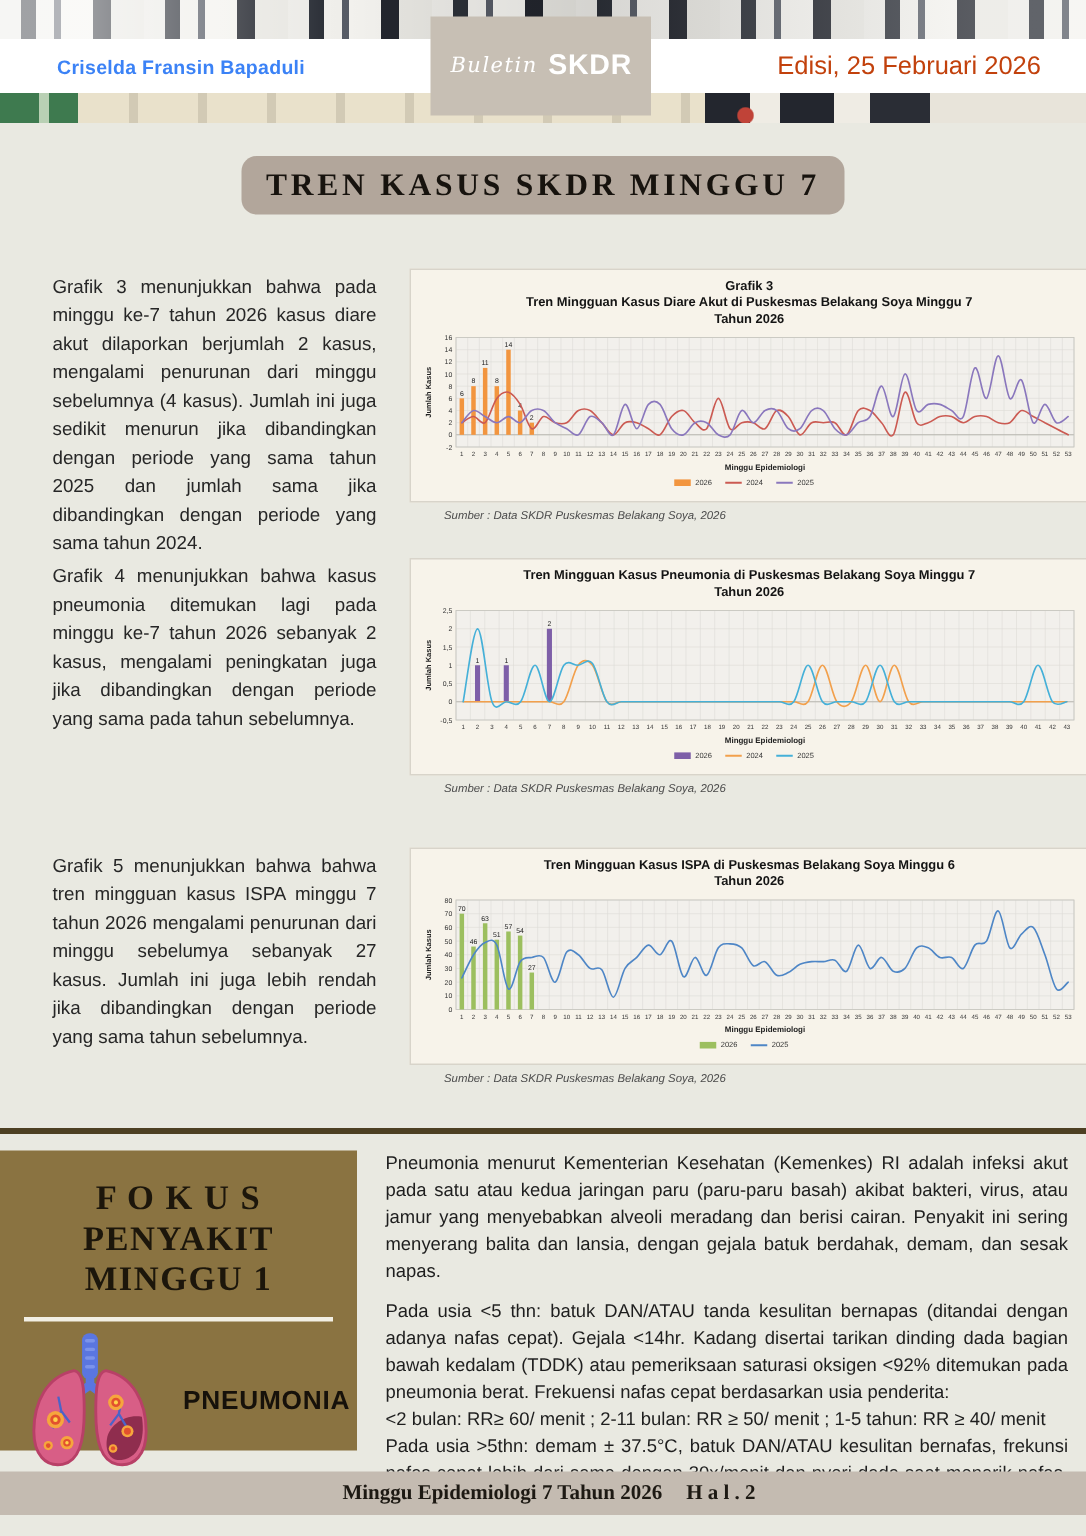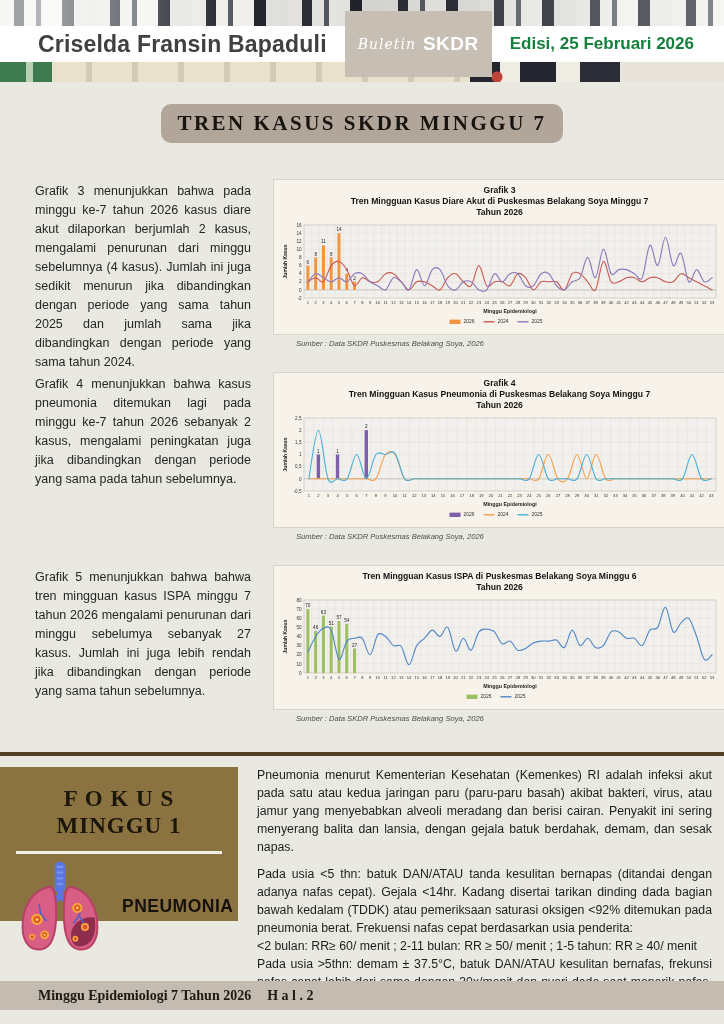--- a/index.html
+++ b/index.html
@@ -6,25 +6,25 @@
   body{background:#d9d9d2;font-family:"Liberation Sans",sans-serif;}
   .page{position:relative;width:724px;height:1024px;background:#e9e9e1;overflow:hidden;margin:0 auto;}
 
   
   .header{position:absolute;top:0;left:0;width:724px;height:82px;}
   .photo-top{height:26px;
     background:
       linear-gradient(90deg,rgba(255,255,255,.55) 0 8%,rgba(255,255,255,0) 30%,rgba(0,0,0,.10) 55%,rgba(255,255,255,.25) 90%),
       repeating-linear-gradient(90deg,#ecebe7 0 14px,#2c3038 14px 24px,#f0efeb 24px 36px,#575c66 36px 41px,#f4f3ef 41px 62px,#23262e 62px 74px,#e8e7e2 74px 96px);}
   .band{height:36px;background:#ffffff;display:flex;align-items:center;justify-content:space-between;padding:0 30px 0 38px;box-sizing:border-box;}
-  .masthead-name{font-weight:700;font-size:23px;color:#404040;letter-spacing:.2px;}
+  .masthead-name{font-weight:700;font-size:13px;color:#3b82f6;letter-spacing:.2px;}
   .badge{background:#c7bfb4;color:#fff;height:30px;display:flex;align-items:center;gap:7px;padding:18px 13px;}
   .badge .script{font-family:"DejaVu Serif",serif;font-style:italic;font-size:14px;letter-spacing:1px;}
   .badge .bold{font-weight:800;font-size:19px;letter-spacing:.5px;}
-  .edition{font-weight:700;font-size:17px;color:#15803d;}
+  .edition{font-weight:400;font-size:17px;color:#c2410c;}
   .photo-bottom{height:20px;
     background:
       radial-gradient(circle at 497px 15px,#c04338 0 5px,rgba(0,0,0,0) 6px),
       linear-gradient(90deg,#3e7a4f 0 26px,#b9d0b4 26px 33px,#3e7a4f 33px 52px,rgba(0,0,0,0) 52px 470px,#23262e 470px 500px,#efece4 500px 520px,#23262e 520px 556px,#efece4 556px 580px,#2a2d35 580px 620px,#e8e4da 620px 724px),
       repeating-linear-gradient(90deg,#e9e1cb 0 40px,#d2cab5 40px 46px);}
 
   
   .title-wrap{position:absolute;top:104px;left:0;width:724px;text-align:center;}
   .title-box{display:inline-block;background:#b2a69b;border-radius:10px;padding:7px 16px;
     font-family:"Liberation Serif",serif;font-weight:700;font-size:21px;letter-spacing:2.5px;color:#17130e;}
@@ -32,33 +32,33 @@
   
   .para{position:absolute;left:35px;width:216px;font-size:12.5px;line-height:19px;color:#262626;text-align:justify;}
   .chart-col{position:absolute;left:273px;width:453px;}
   .chart-box{background:#f7f3ea;border:1px solid #d8d4ca;padding:5px 6px 2px 6px;box-sizing:border-box;}
   .chart-title{font-weight:700;font-size:8.6px;line-height:11px;color:#141414;text-align:center;}
   .chart-svg{display:block;width:441px;height:112px;margin-top:2px;font-family:"Liberation Sans",sans-serif;}
   .source{font-style:italic;font-size:7.6px;color:#4c4c4c;margin-top:4px;margin-left:23px;}
 
   
   .divider{position:absolute;top:752px;left:0;width:724px;height:4px;background:#4d4023;}
-  .focus-box{position:absolute;top:767px;left:0;width:238px;height:154px;background:#8a7341;box-sizing:border-box;text-align:center;padding-top:18px;}
+  .focus-box{position:absolute;top:767px;left:0;width:238px;height:200px;background:#8a7341;box-sizing:border-box;text-align:center;padding-top:18px;}
   .focus-line{font-family:"Liberation Serif",serif;font-weight:700;font-size:23px;line-height:27px;color:#1c160b;letter-spacing:1px;}
   .focus-rule{width:206px;margin:12px auto 0 auto;border:0;border-top:3px solid #f2efe4;}
   .focus-disease{display:flex;align-items:center;justify-content:flex-start;padding-left:12px;margin-top:2px;}
   .lungs{width:96px;height:100px;flex:0 0 auto;}
   .disease-label{font-weight:800;font-size:17.5px;color:#16110a;letter-spacing:.5px;margin-left:14px;}
   .pneu-text{position:absolute;top:766px;left:257px;width:455px;font-size:12.3px;line-height:18px;color:#1e1e1e;text-align:justify;}
   .pneu-text .p{margin:0 0 9px 0;}
   .pneu-text .p.tight{margin:0;}
 
   
   .footer{position:absolute;top:981px;left:0;width:724px;height:29px;background:#c4bbb1;
-    display:flex;align-items:center;justify-content:flex-start;padding:0 30px 0 38px;box-sizing:border-box;
+    display:flex;align-items:center;justify-content:center;padding:0 30px 0 38px;box-sizing:border-box;
     font-family:"Liberation Serif",serif;font-weight:700;font-size:14px;color:#1d1913;gap:16px;}
 </style>
 </head>
 <body>
 
 <div class="page">
 
   <div class="header">
     <div class="photo-top"></div>
     <div class="band">
@@ -243,21 +243,20 @@
           <line x1="237.5" y1="101.8" x2="248.5" y2="101.8" stroke="#8a77bd" stroke-width="1.4"></line>
           <text x="251.5" y="103" font-size="5" fill="#333">2025</text>
         </svg>
     </div>
     <div class="source">Sumber : Data SKDR Puskesmas Belakang Soya, 2026</div>
   </div>
 
   <div class="para" style="top:375px">Grafik 4 menunjukkan bahwa kasus pneumonia ditemukan lagi pada minggu ke-7 tahun 2026 sebanyak 2 kasus, mengalami peningkatan juga jika dibandingkan dengan periode yang sama pada tahun sebelumnya.</div>
   <div class="chart-col" style="top:372px">
     <div class="chart-box">
-      <div class="chart-title">Grafik 4</div>
       <div class="chart-title">Tren Mingguan Kasus Pneumonia  di Puskesmas  Belakang  Soya Minggu 7</div>
       <div class="chart-title">Tahun 2026</div>
       <svg class="chart-svg" viewBox="0 0 441 112">
           <defs>
             <clipPath id="clip1">
               <rect x="23" y="2" width="414" height="79"></rect>
             </clipPath>
           </defs>
           <rect x="24" y="5" width="412" height="73" fill="#f2f0ec"></rect>
           <line x1="24" y1="5" x2="24" y2="78" stroke="#dddcd6" stroke-width="0.4"></line>
@@ -545,20 +544,21 @@
           <text x="234.5" y="103" font-size="5" fill="#333">2025</text>
         </svg>
     </div>
     <div class="source">Sumber : Data SKDR Puskesmas Belakang Soya, 2026</div>
   </div>
 
   <div class="divider"></div>
 
   <div class="focus-box">
     <div class="focus-line">F O K U S</div>
+    <div class="focus-line">PENYAKIT</div>
     <div class="focus-line">MINGGU 1</div>
     <hr class="focus-rule">
     <div class="focus-disease">
       <svg class="lungs" viewBox="0 0 100 100">
         <rect x="44.5" y="4" width="11" height="32" rx="5" fill="#5a76e0"></rect>
         <rect x="46.5" y="8" width="7" height="2.4" rx="1.2" fill="#7b93ea"></rect>
         <rect x="46.5" y="14" width="7" height="2.4" rx="1.2" fill="#7b93ea"></rect>
         <rect x="46.5" y="20" width="7" height="2.4" rx="1.2" fill="#7b93ea"></rect>
         <rect x="46.5" y="26" width="7" height="2.4" rx="1.2" fill="#7b93ea"></rect>
         <path d="M50,32 L50,40 L36,50" stroke="#5a76e0" stroke-width="6" fill="none" stroke-linecap="round" stroke-linejoin="round"></path>

